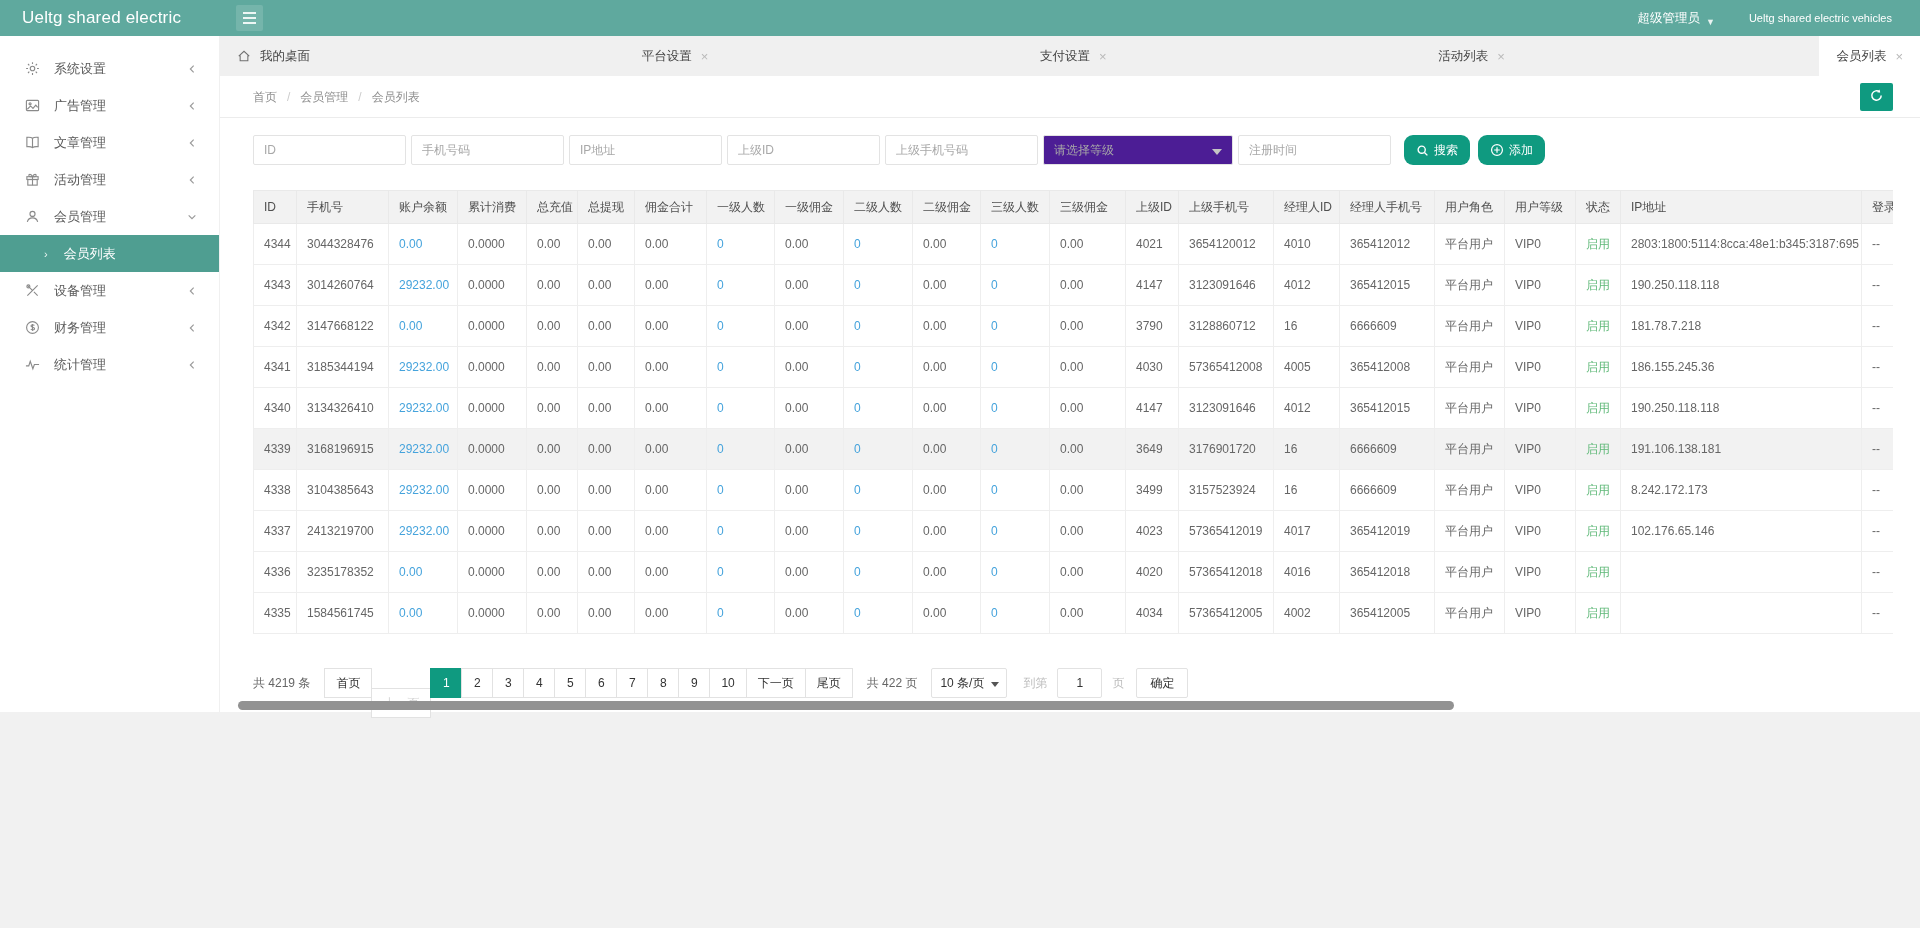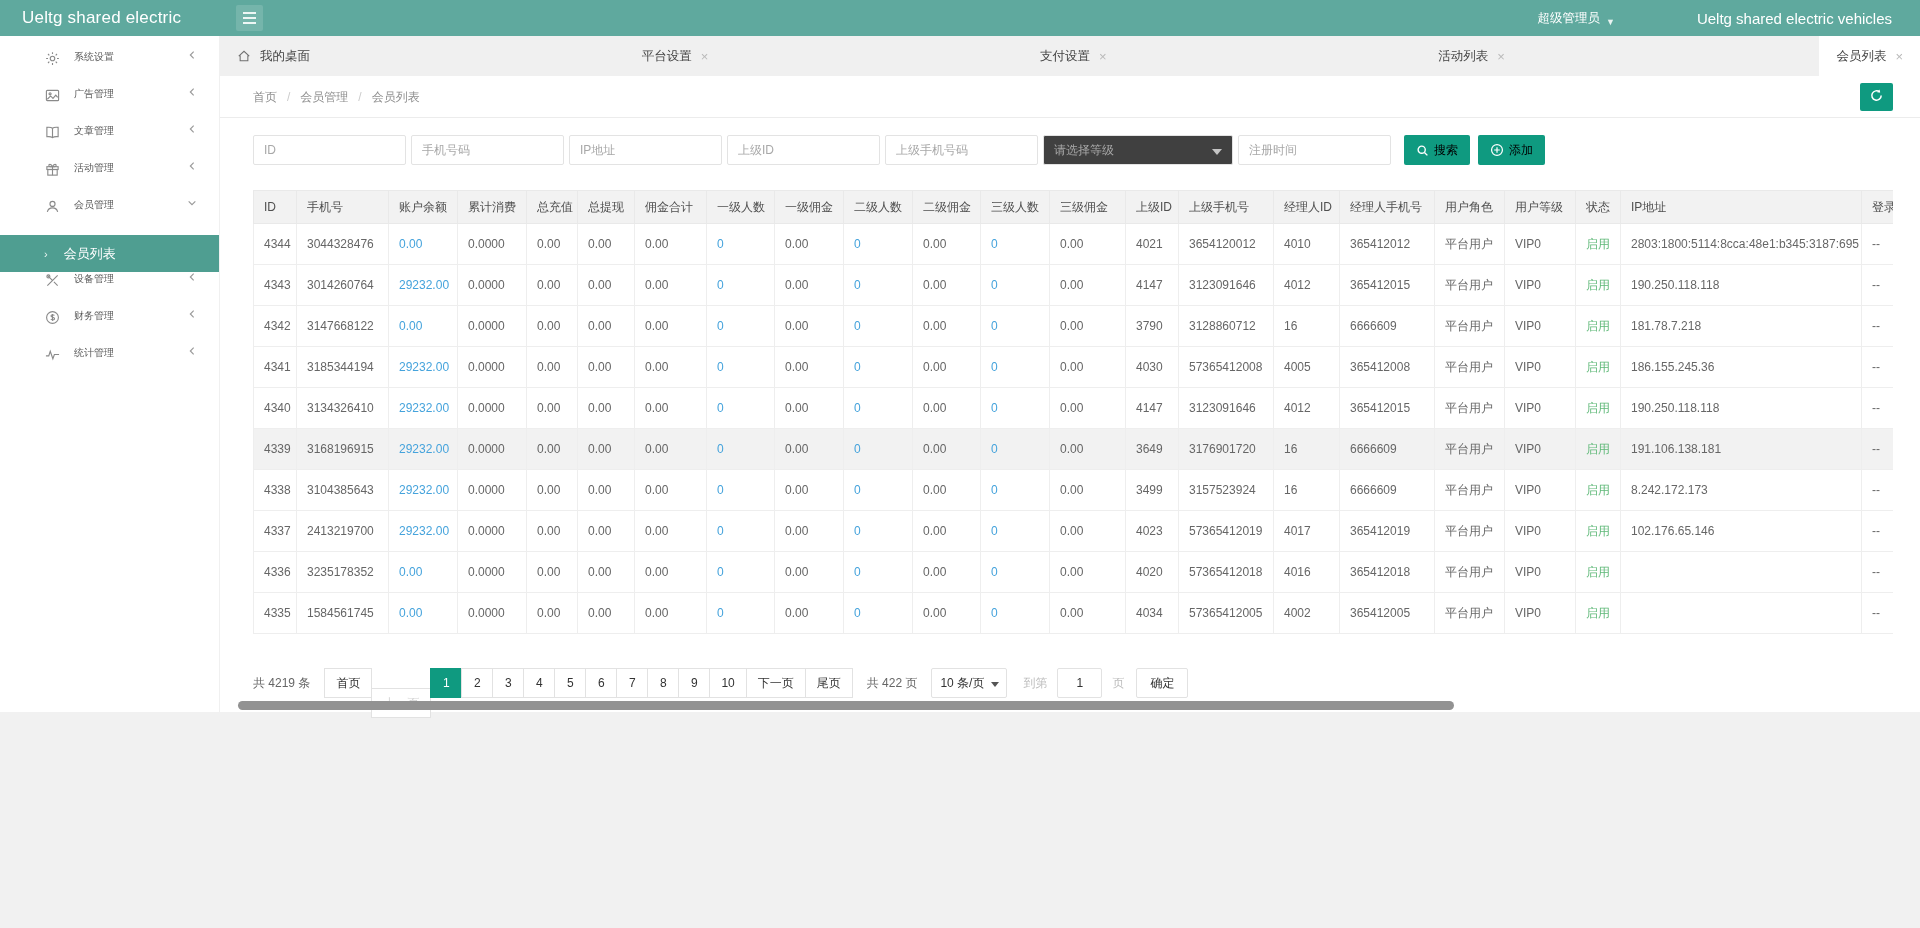--- a/index.html
+++ b/index.html
@@ -10,25 +10,25 @@
   }
   
   .header { position:absolute; top:0; left:0; width:1920px; height:36px; background:#5fa99e; z-index:5;}
   .brand { position:absolute; left:22px; top:0; line-height:36px; color:#fff; font-size:17px; letter-spacing:.2px; }
   .burger { position:absolute; left:236px; top:5px; width:27px; height:26px; background:rgba(255,255,255,.14);
             border-radius:2px; display:flex; flex-direction:column; justify-content:center; gap:3px; align-items:center; cursor:pointer;}
   .burger i { display:block; width:13px; height:2px; background:#eef7f5; }
   .header-right { position:absolute; right:28px; top:0; height:36px; display:flex; align-items:center; gap:34px; color:#fff; }
   .role { display:flex; align-items:flex-end; gap:6px; cursor:pointer; font-size:12.5px;}
   .role .caret { font-size:9px; color:#eaf4f2; }
-  .sitename { font-size:15px;margin-left:48px; }
+  .sitename { font-size:11px; }
 
   
   .sidebar { position:absolute; top:36px; left:0; width:220px; height:676px; background:#fff; border-right:1px solid #f0f0f0; padding-top:14px;}
-  .side-item { height:37px; display:flex; align-items:flex-start; padding:0 22px 0 25px; color:#5a5a5a; font-size:10px; cursor:pointer;margin-left:20px;}
+  .side-item { height:37px; display:flex; align-items:center; padding:0 22px 0 25px; color:#5a5a5a; font-size:13px; cursor:pointer;}
   .side-item .side-ic { width:16px; height:16px; margin-right:13px; flex:0 0 16px; display:flex; align-items:center;}
   .side-item .side-label { flex:1; }
   .side-chev { width:10px; height:10px; display:flex; align-items:center; }
   .side-chev svg { transition:none; }
   .side-chev.down svg { transform:rotate(-90deg); }
   .side-sub { height:37px; background:#4f9e91; color:#fff; display:flex; align-items:center; padding-left:44px; font-size:13px; cursor:pointer;}
   .side-sub .subarrow { margin-right:16px; font-size:11px; color:#eaf6f3;}
 
   
   .tabbar { position:absolute; top:36px; left:220px; width:1700px; height:40px; background:#f0f0f0; display:flex; align-items:stretch;justify-content:space-between; }
@@ -46,24 +46,24 @@
                  display:flex; align-items:center; justify-content:center; cursor:pointer;}
 
   
   .content { position:absolute; top:118px; left:220px; width:1700px; height:594px; background:#fff; }
 
   .filters { position:absolute; top:17px; left:33px; display:flex; align-items:center; }
   .f-input { width:153px; height:30px; border:1px solid #e3e3e3; border-radius:2px; margin-right:5px; padding:0 10px;
              font-size:12px; color:#555; font-family:inherit; outline:none;}
   .f-input::placeholder { color:#a8a8a8; }
   .f-select { width:190px; height:30px; border:1px solid #e3e3e3; border-radius:2px; margin-right:5px; padding:0 10px;
-              display:flex; align-items:center; color:#a8a8a8; position:relative; cursor:pointer; background:#404040;}
+              display:flex; align-items:center; color:#a8a8a8; position:relative; cursor:pointer; background:#4c1d95;}
   .f-select .sel-caret { position:absolute; right:10px; top:13px; width:0; height:0;
               border-left:5px solid transparent; border-right:5px solid transparent; border-top:6px solid #c4c4c4;}
-  .btn { height:30px; background:#0f9a80; color:#000000; border:none; border-radius:2px; font-size:12px; padding:0 12px;
+  .btn { height:30px; background:#0f9a80; color:#ffffff; border:none; border-radius:9px; font-size:12px; padding:0 12px;
          display:flex; align-items:center; gap:5px; cursor:pointer; font-family:inherit;}
   .btn + .btn { margin-left:8px; }
   .btn svg { display:block; }
   .btn-search { margin-left:8px; }
 
   
   .table-wrap { position:absolute; top:72px; left:33px; width:1640px; height:444px; overflow:hidden; }
   table { border-collapse:collapse; table-layout:fixed; width:1727px; }
   th { background:#f2f2f2; height:33px; font-weight:normal; font-size:12px; color:#4f4f4f; text-align:left;
        padding:0 4px 0 10px; border:1px solid #e9e9e9; white-space:nowrap; overflow:hidden;}

